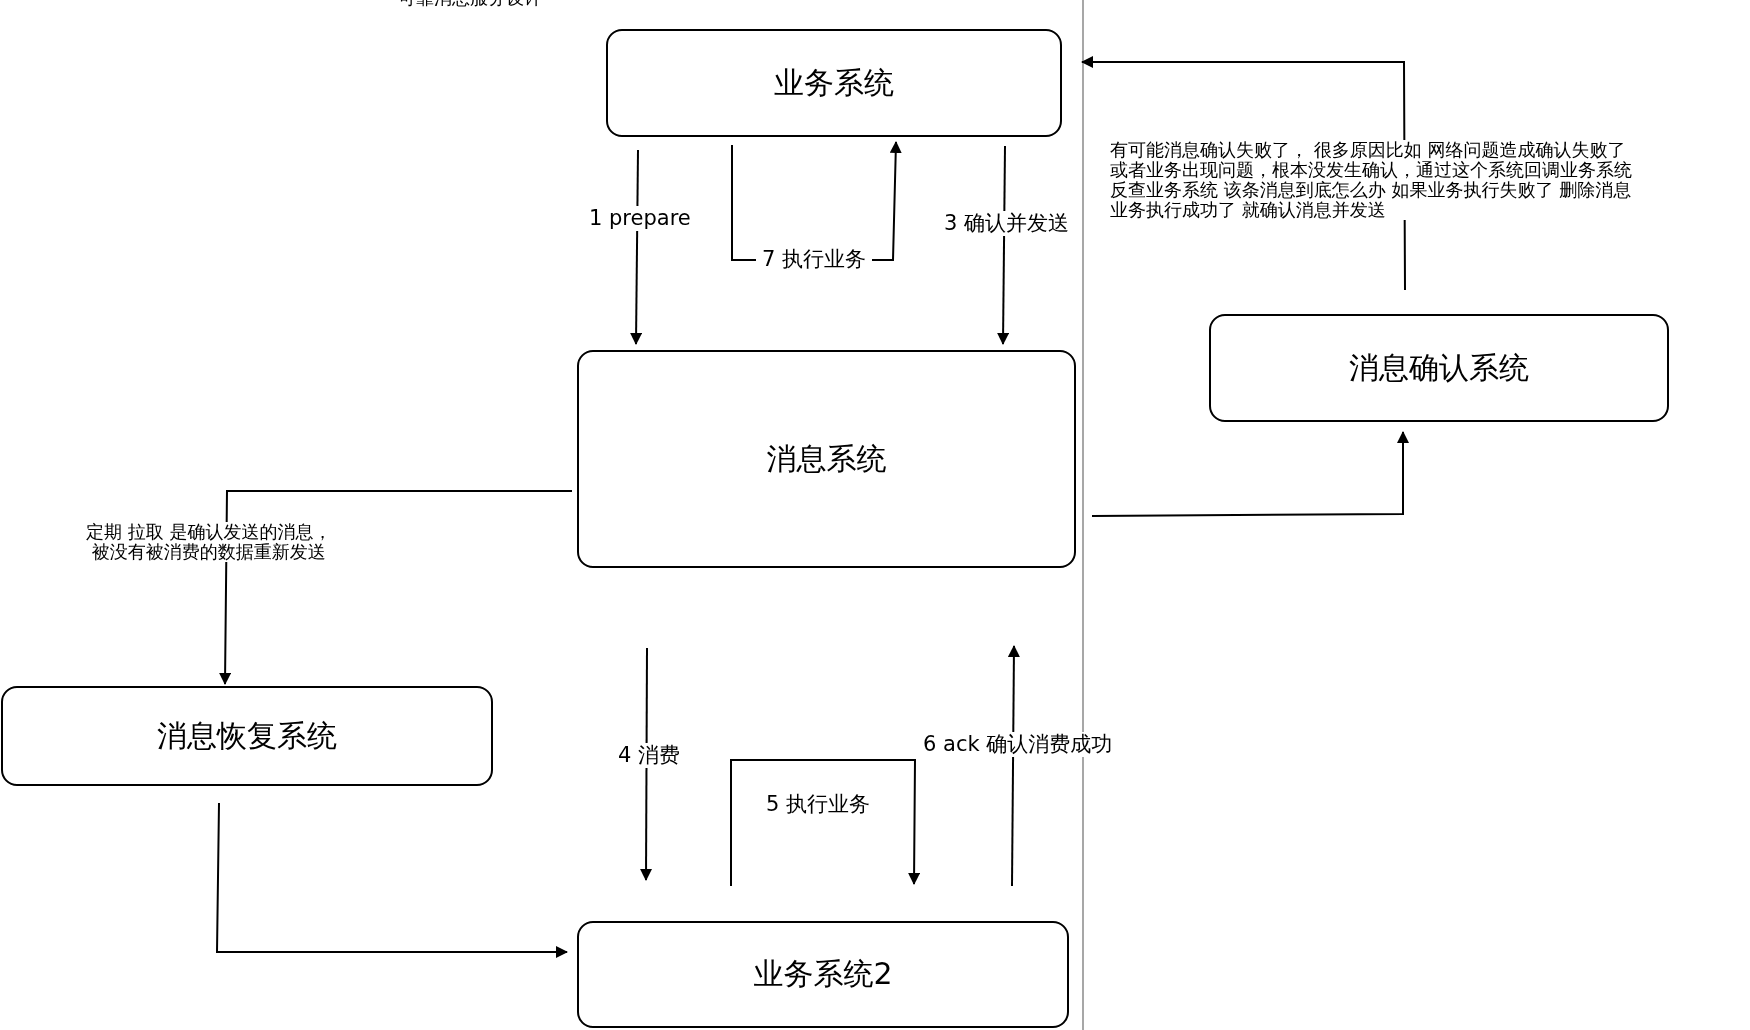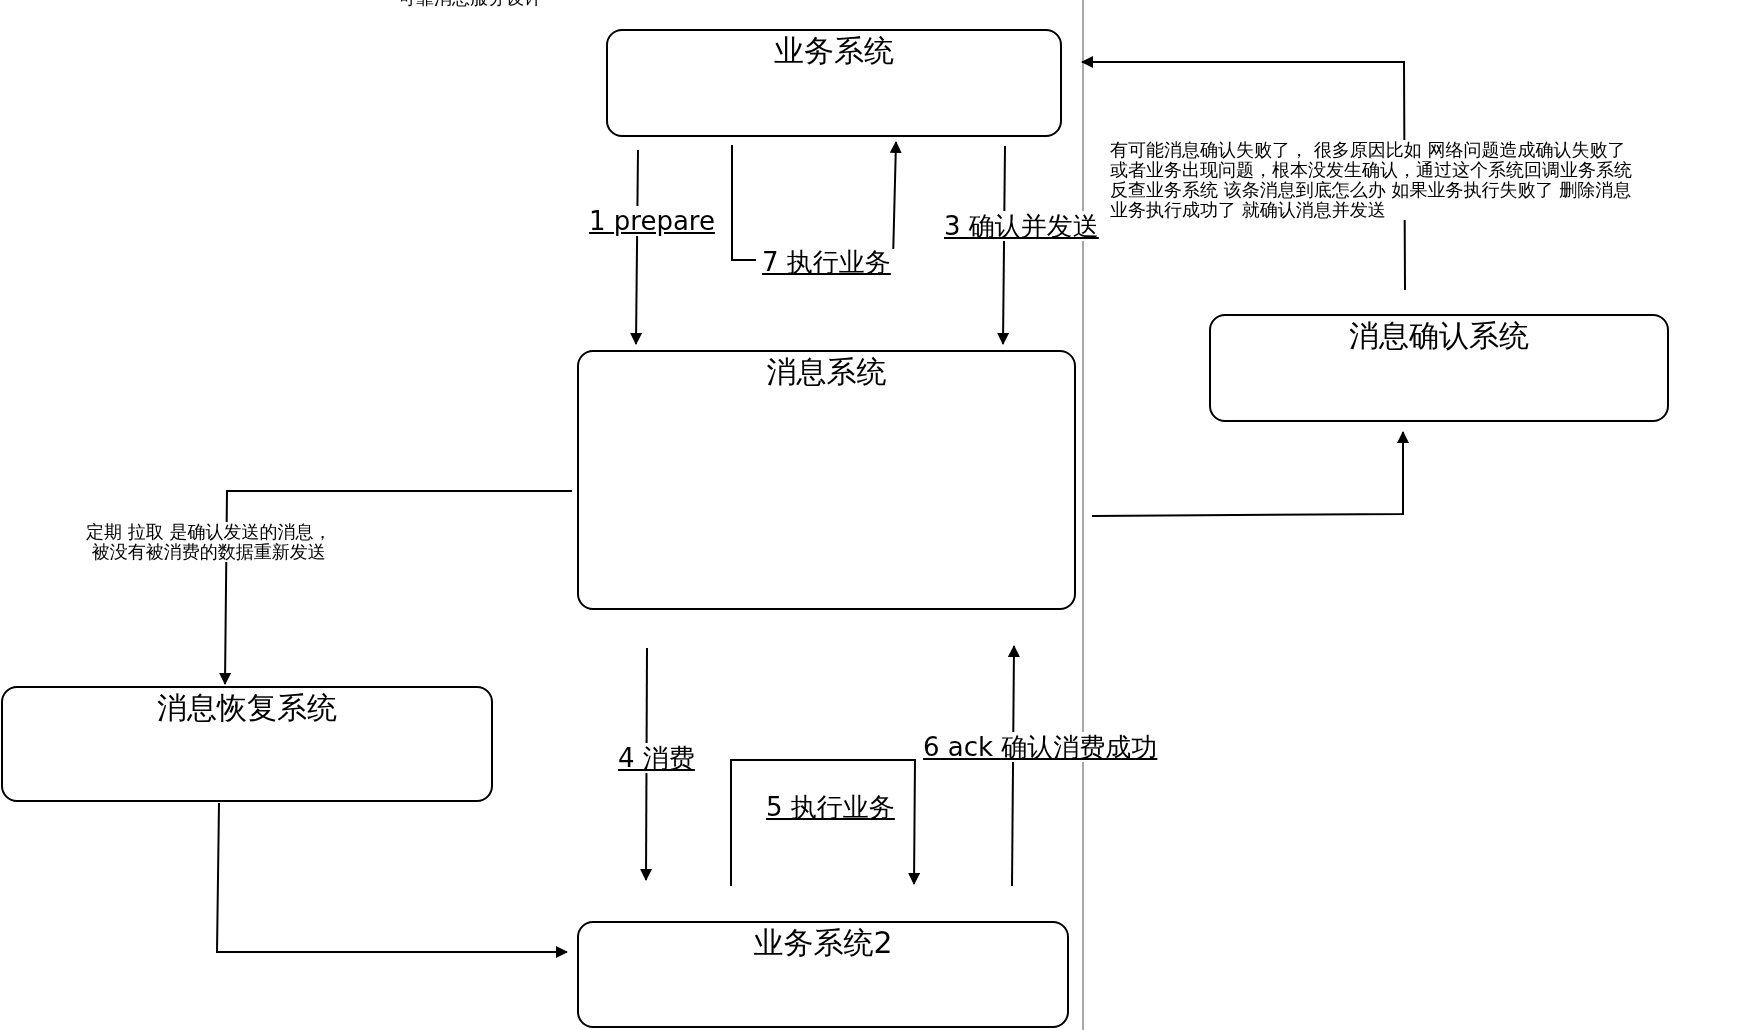--- a/index.html
+++ b/index.html
@@ -1,22 +1,22 @@
 <!DOCTYPE html>
 <html><head>
 <meta charset="utf-8">
 <style>
   html, body { margin: 0; padding: 0; background: #ffffff; }
   body { width: 1750px; height: 1030px; position: relative; overflow: hidden;
          font-family: "DejaVu Sans", "Liberation Sans", sans-serif; color: #000; }
   #diagram { position: absolute; left: 0; top: 0; }
   .box { position: absolute; border: 2px solid #000; border-radius: 16px; background: #fff;
-         box-sizing: border-box; display: flex; justify-content: center;
+         box-sizing: border-box; display: flex; align-items: center; justify-content: center;
          font-size: 30px; }
-  .lbl { position: absolute; background: #fff; font-size: 26px; white-space: nowrap; line-height: 1; text-decoration: underline; }
+  .lbl { position: absolute; background: #fff; font-size: 21px; white-space: nowrap; line-height: 1; }
   .note { position: absolute; background: #fff; font-size: 18px; line-height: 20px; white-space: pre; }
   .title { position: absolute; left: 398px; top: -14px; font-size: 18px; white-space: nowrap; }
 </style>
 </head>
 <body>
 
 <svg id="diagram" width="1750" height="1030">
   <defs>
     <marker id="ah" markerWidth="12" markerHeight="12" refX="11" refY="6" orient="auto" markerUnits="userSpaceOnUse">
       <path d="M0,0 L12,6 L0,12 z" fill="#000"></path>
@@ -44,27 +44,27 @@
   <line x1="1012" y1="886" x2="1014" y2="646" stroke="#000" stroke-width="2" marker-end="url(#ah)"></line>
 
   <polyline points="219,803 217,952 567,952" fill="none" stroke="#000" stroke-width="2" marker-end="url(#ah)"></polyline>
 </svg>
 
 <div class="title">可靠消息服务设计</div>
 
 <div class="box" style="left:606px;top:29px;width:456px;height:108px;">
   <span>业务系统</span>
 </div>
-<div class="box" style="left:577px;top:350px;width:499px;height:260px;">
+<div class="box" style="left:577px;top:350px;width:499px;height:218px;">
   <span>消息系统</span>
 </div>
 <div class="box" style="left:1209px;top:314px;width:460px;height:108px;">
   <span>消息确认系统</span>
 </div>
-<div class="box" style="left:1px;top:686px;width:492px;height:116px;">
+<div class="box" style="left:1px;top:686px;width:492px;height:100px;">
   <span>消息恢复系统</span>
 </div>
 <div class="box" style="left:577px;top:892px;width:492px;height:107px;margin-top:29px;">
   <span>业务系统2</span>
 </div>
 
 <div class="lbl" style="left:589px;top:206px;padding:2px 0;">1 prepare</div>
 <div class="lbl" style="left:756px;top:249px;padding:0 6px;">7 执行业务</div>
 <div class="lbl" style="left:944px;top:211px;padding:2px 0;">3 确认并发送</div>
 <div class="lbl" style="left:618px;top:743px;padding:2px 0;">4 消费</div>

